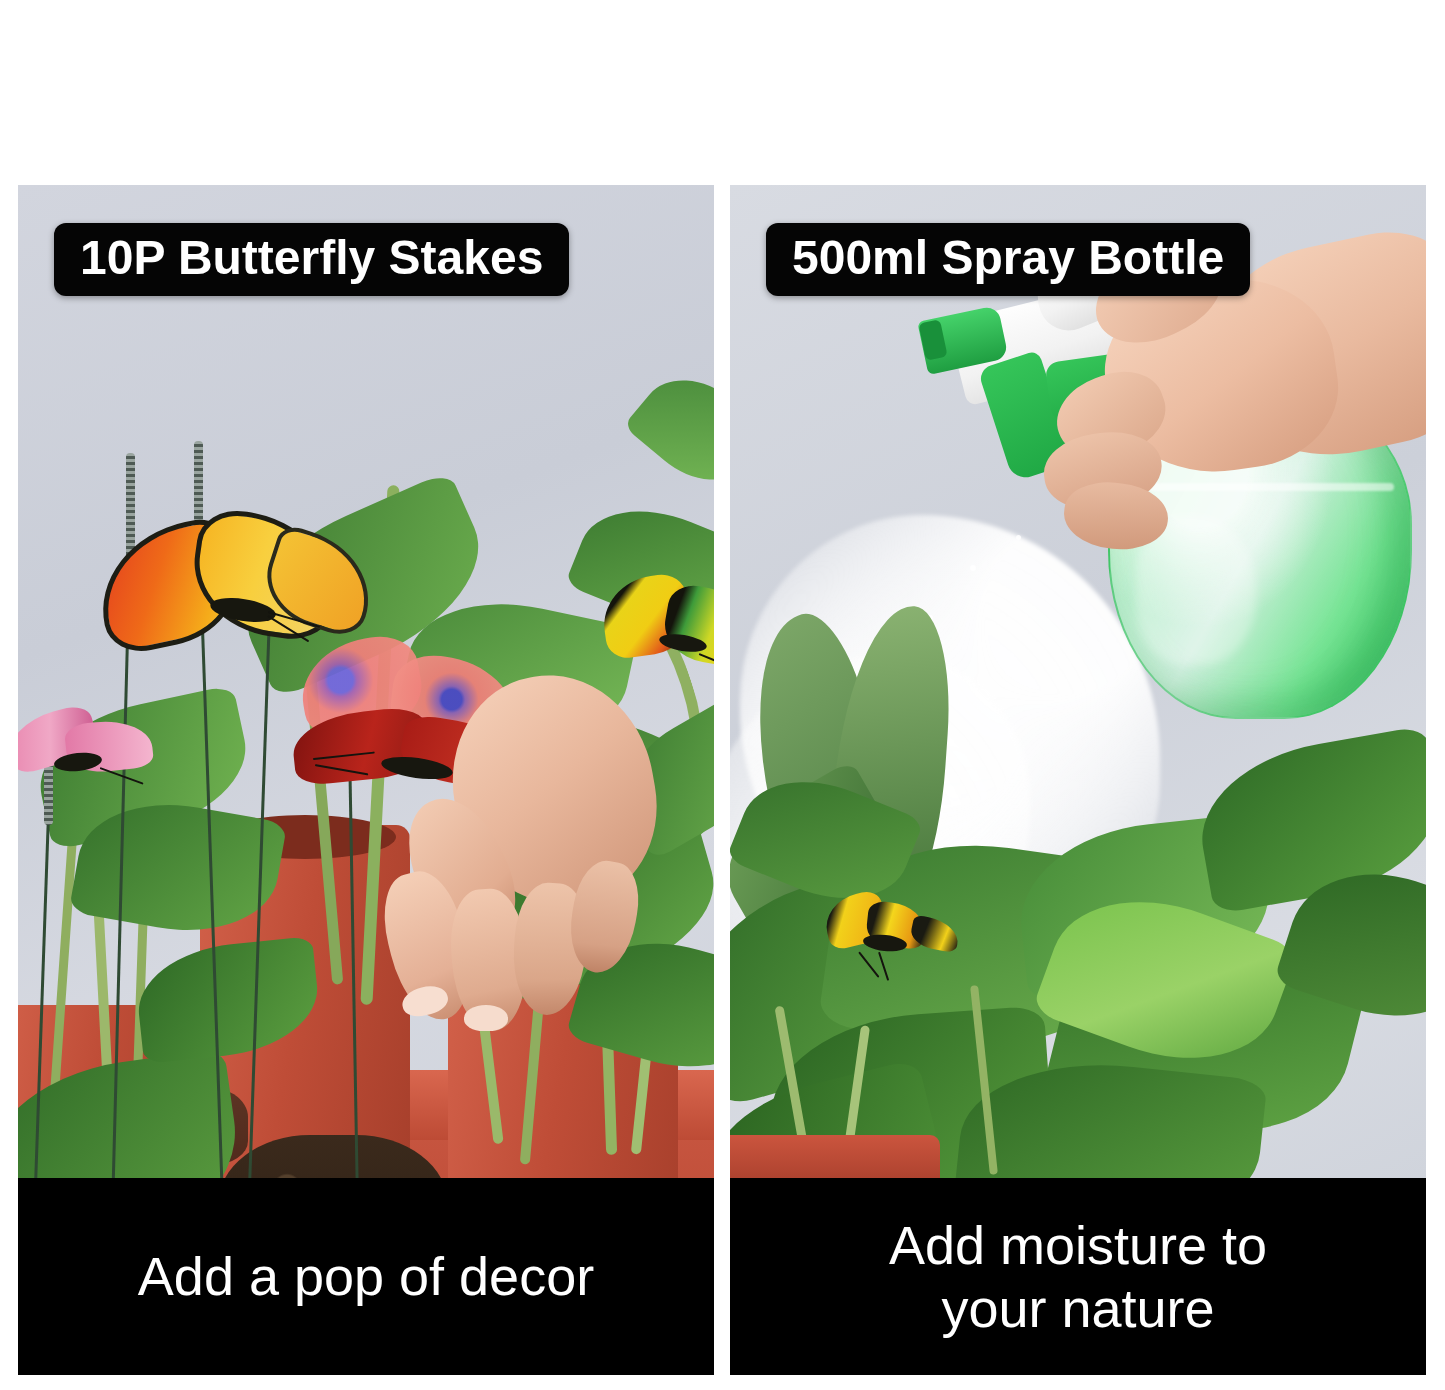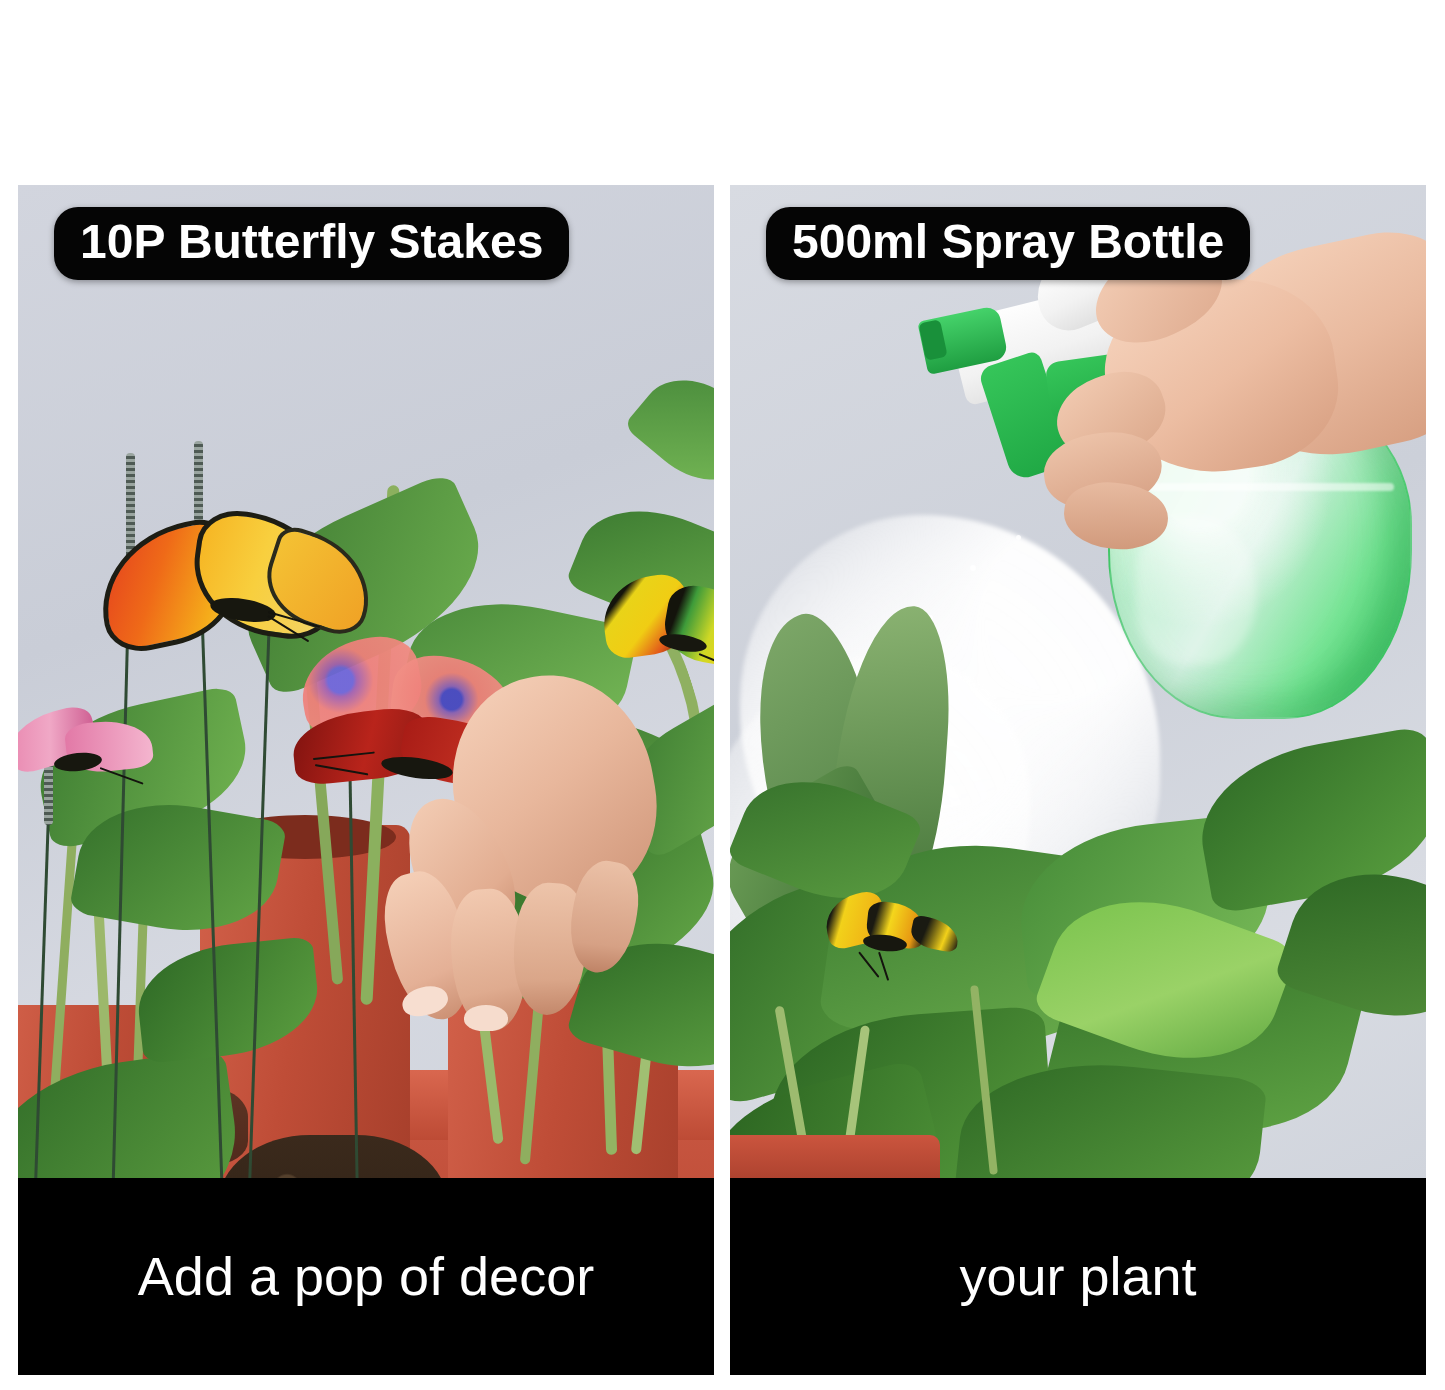--- a/index.html
+++ b/index.html
@@ -41,23 +41,23 @@
       linear-gradient(160deg,#d2d5de 0%,#c9cdd7 38%,#d6d9e1 70%,#cfd3dc 100%);
   }
   .bg-right{
     position:absolute;inset:0;
     background:
       linear-gradient(155deg,#d8dbe2 0%,#ccd0d9 45%,#d9dce3 78%,#d0d4dc 100%);
   }
 
   
   .badge{
-    position:absolute;left:36px;top:22px;
+    position:absolute;left:36px;top:38px;
     background:#050505;color:#fff;
-    border-radius:24px;
+    border-radius:12px;
     padding:11px 26px 14px 26px;
     font-size:48px;font-weight:bold;line-height:1;
     white-space:nowrap;
     box-shadow:0 2px 6px rgba(0,0,0,.35);
     z-index:40;
   }
 
   
   .caption{
     width:100%;height:197px;background:#000;color:#fff;
@@ -409,18 +409,19 @@
                background:linear-gradient(172deg,#e9bda3,#cf9779);
                border-radius:46% 48% 50% 48%;transform:rotate(6deg);"></div>
         </div>
 
         <div class="badge">
           <span>500ml Spray Bottle</span>
         </div>
       </div>
 
       <div class="caption">
-        <div class="caption-line">your plant</div>
+        <div class="caption-line">Add moisture to</div>
+        <div class="caption-line">your nature</div>
       </div>
     </div>
 
   </div>
 </div>
 
 </body></html>

